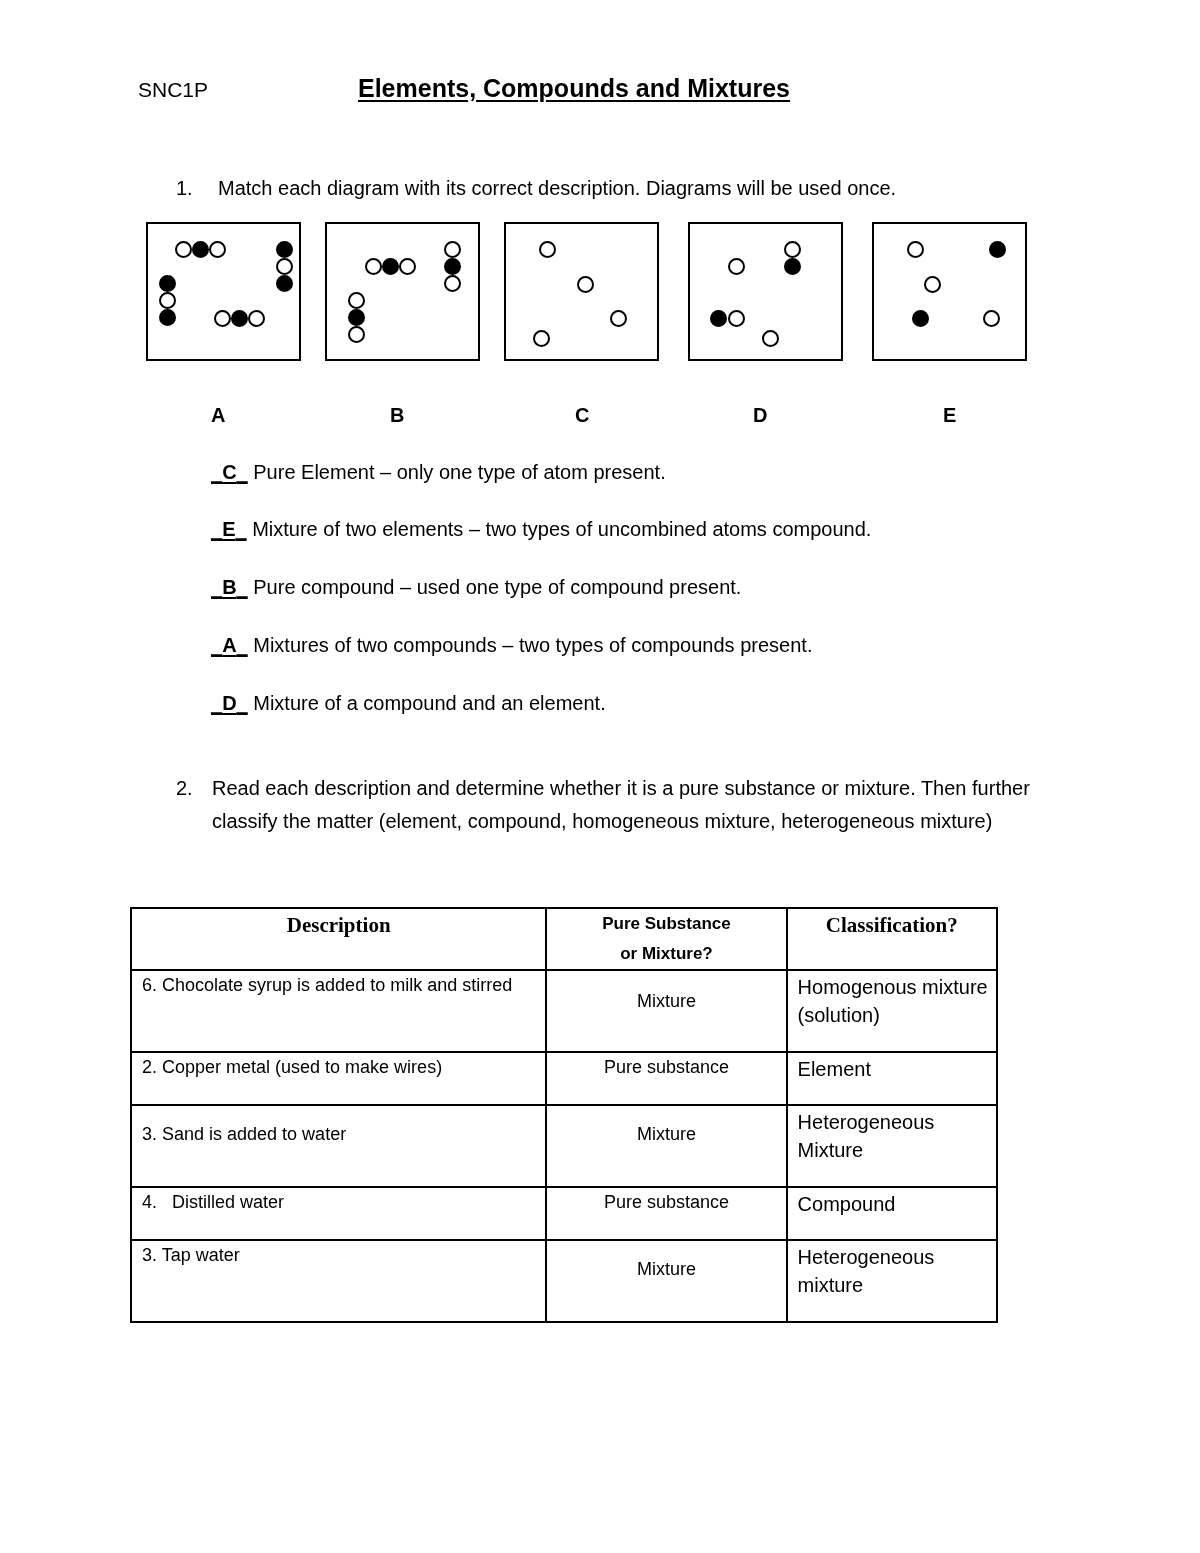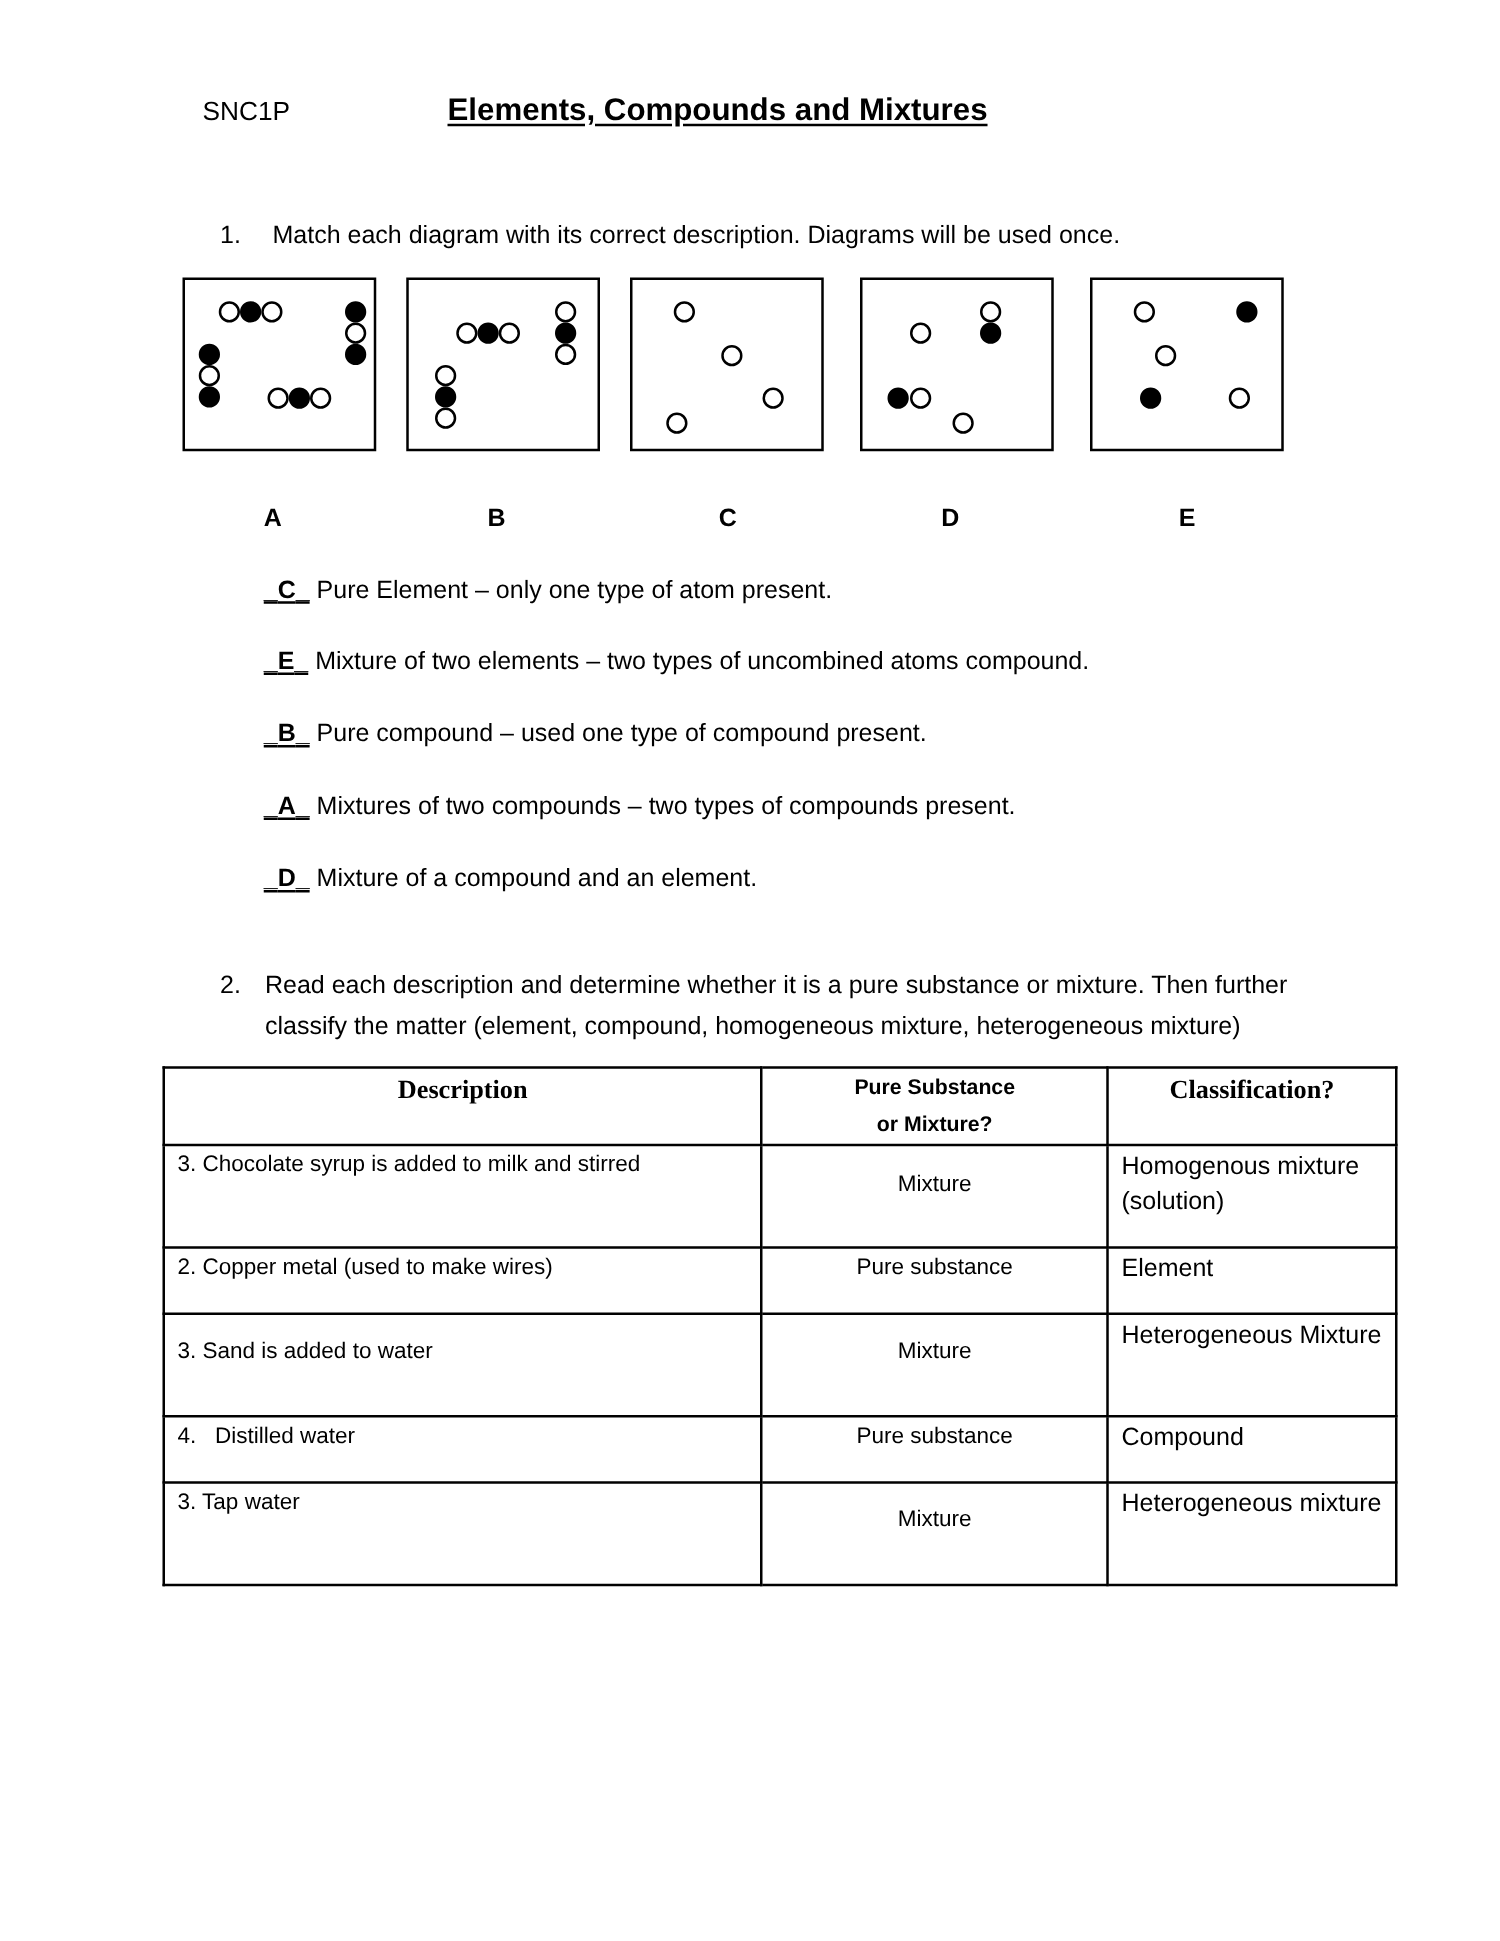--- a/index.html
+++ b/index.html
@@ -1,35 +1,35 @@
 <!DOCTYPE html>
 <html><head>
 <meta charset="utf-8">
 <style>
   html, body { margin: 0; padding: 0; background: #ffffff; }
   body { width: 1200px; height: 1553px; position: relative; font-family: "Liberation Sans", "DejaVu Sans", sans-serif; color: #000; overflow: hidden; }
   .abs { position: absolute; }
-  .course { left: 138px; top: 78px; font-size: 21px; margin-left: 24px; }
+  .course { left: 138px; top: 78px; font-size: 21px; }
   .title { left: 358px; top: 74px; font-size: 25px; font-weight: bold; text-decoration: underline; text-underline-offset: 3px; }
   .q { font-size: 20px; line-height: 33px; }
   .q1-num { left: 176px; top: 172px; }
   .q1-text { left: 218px; top: 172px; }
   .q2-num { left: 176px; top: 772px; }
   .q2-text { left: 212px; top: 772px; width: 860px; }
 
   .box { position: absolute; top: 222px; width: 155px; height: 139px; border: 2px solid #000; box-sizing: border-box; background: #fff; }
   .atom { position: absolute; width: 17px; height: 17px; border-radius: 50%; border: 2px solid #000; box-sizing: border-box; background: #fff; }
   .atom.filled { background: #000; }
 
   .letter { position: absolute; top: 404px; font-size: 20px; font-weight: bold; }
 
   .ans-line { position: absolute; left: 211px; font-size: 20px; }
   .ans-line .blank { text-decoration: underline; font-weight: bold; text-underline-offset: 3px; margin-top: 25px; }
 
-  table.classify { position: absolute; left: 130px; top: 853px; width: 988px; border-collapse: collapse; border-radius: 10px; }
+  table.classify { position: absolute; left: 130px; top: 907px; width: 868px; border-collapse: collapse; border-radius: 10px; }
   table.classify td, table.classify th { border: 2px solid #000; vertical-align: top; padding: 0; }
   table.classify th { font-weight: bold; }
   .th-serif { font-family: "Liberation Serif", "DejaVu Serif", serif; font-size: 21px; text-align: center; padding-top: 4px !important; }
   .th-sans { font-family: "Liberation Sans", sans-serif; font-size: 17px; text-align: center; line-height: 30px; }
   .col1 { width: 454px; }
   .col2 { width: 262px; }
   .col3 { width: 218px; }
   .desc { font-size: 18px; padding: 4px 0 0 10px !important; }
   .ps { font-size: 18px; text-align: center; }
   .cls { font-size: 20px; padding: 2px 0 0 10px !important; line-height: 28px; }
@@ -126,21 +126,21 @@
   <tbody>
       <tr style="height:58px">
     <th class="col1 th-serif">Description</th>
     <th class="col2 th-sans">
       <div>Pure Substance</div>
       <div>or Mixture?</div>
     </th>
     <th class="col3 th-serif">Classification?</th>
   </tr>
   <tr style="height:82px">
-    <td class="desc">3. Chocolate syrup is added to milk and stirred</td>
+    <td class="desc">6. Chocolate syrup is added to milk and stirred</td>
     <td class="ps" style="vertical-align:middle;padding-bottom:20px">Mixture</td>
     <td class="cls">Homogenous mixture (solution)</td>
   </tr>
   <tr style="height:53px">
     <td class="desc">2. Copper metal (used to make wires)</td>
     <td class="ps" style="padding-top:4px">Pure substance</td>
     <td class="cls">Element</td>
   </tr>
   <tr style="height:82px">
     <td class="desc" style="padding-top:18px !important">3. Sand is added to water</td>

